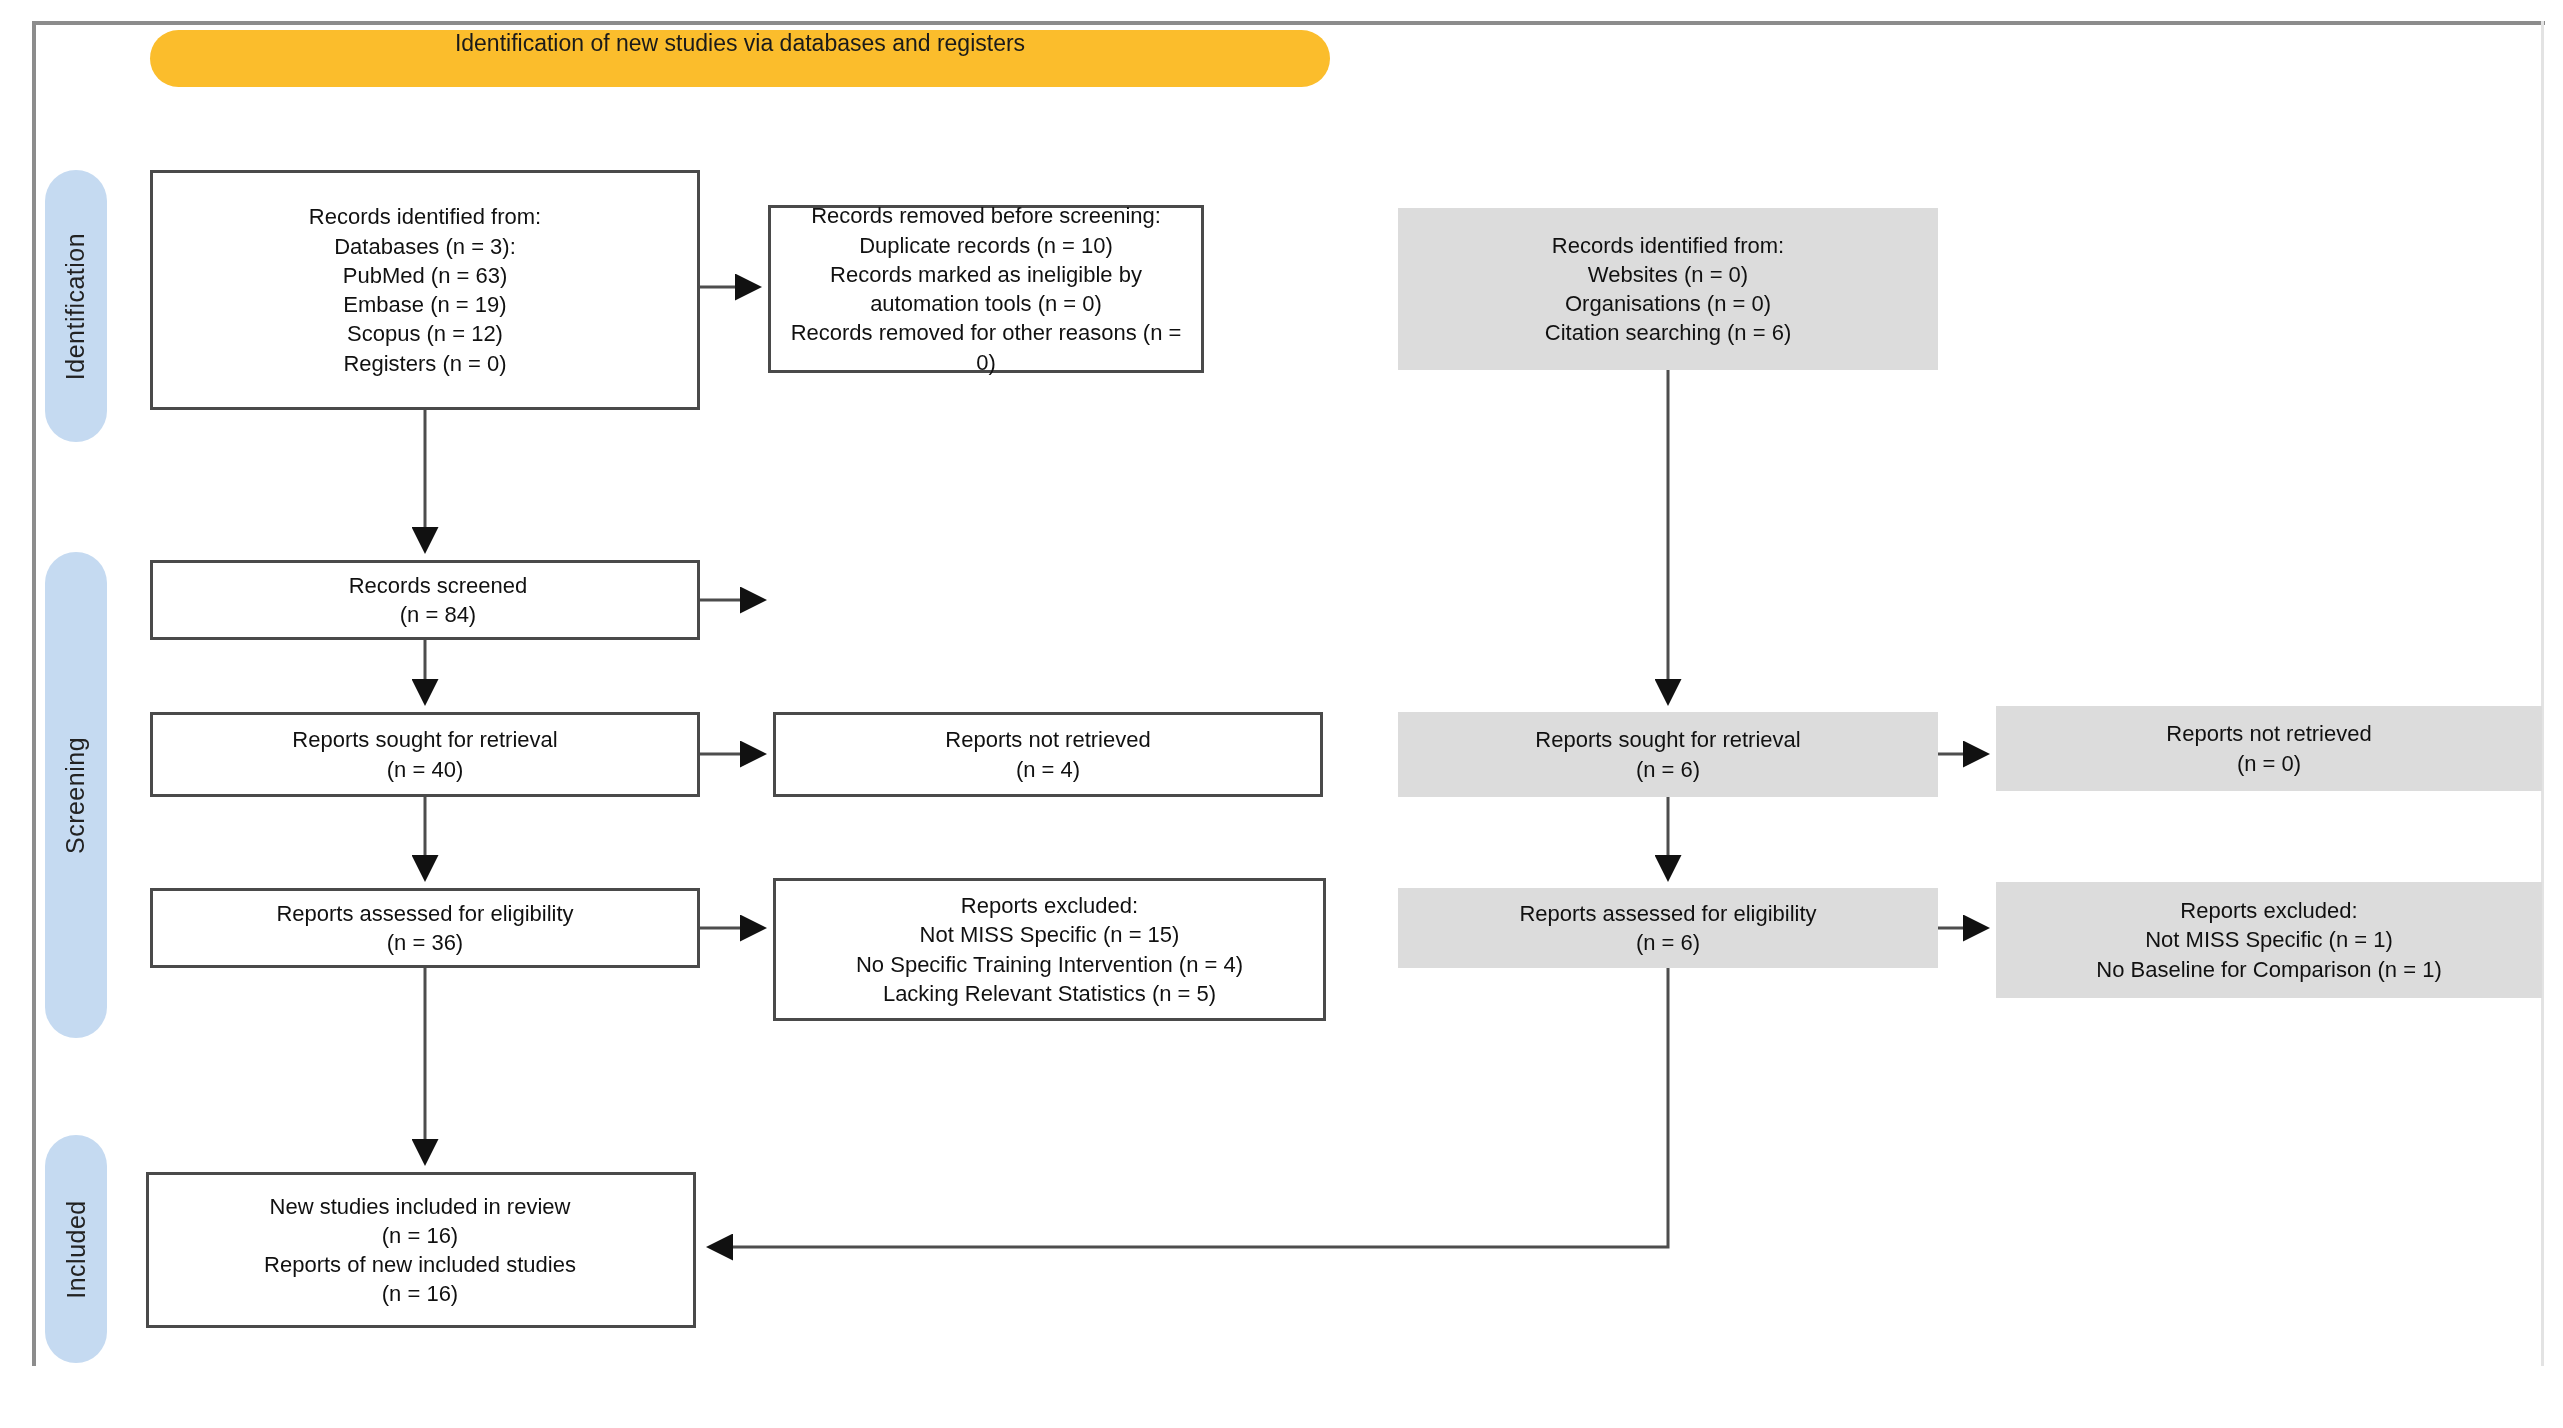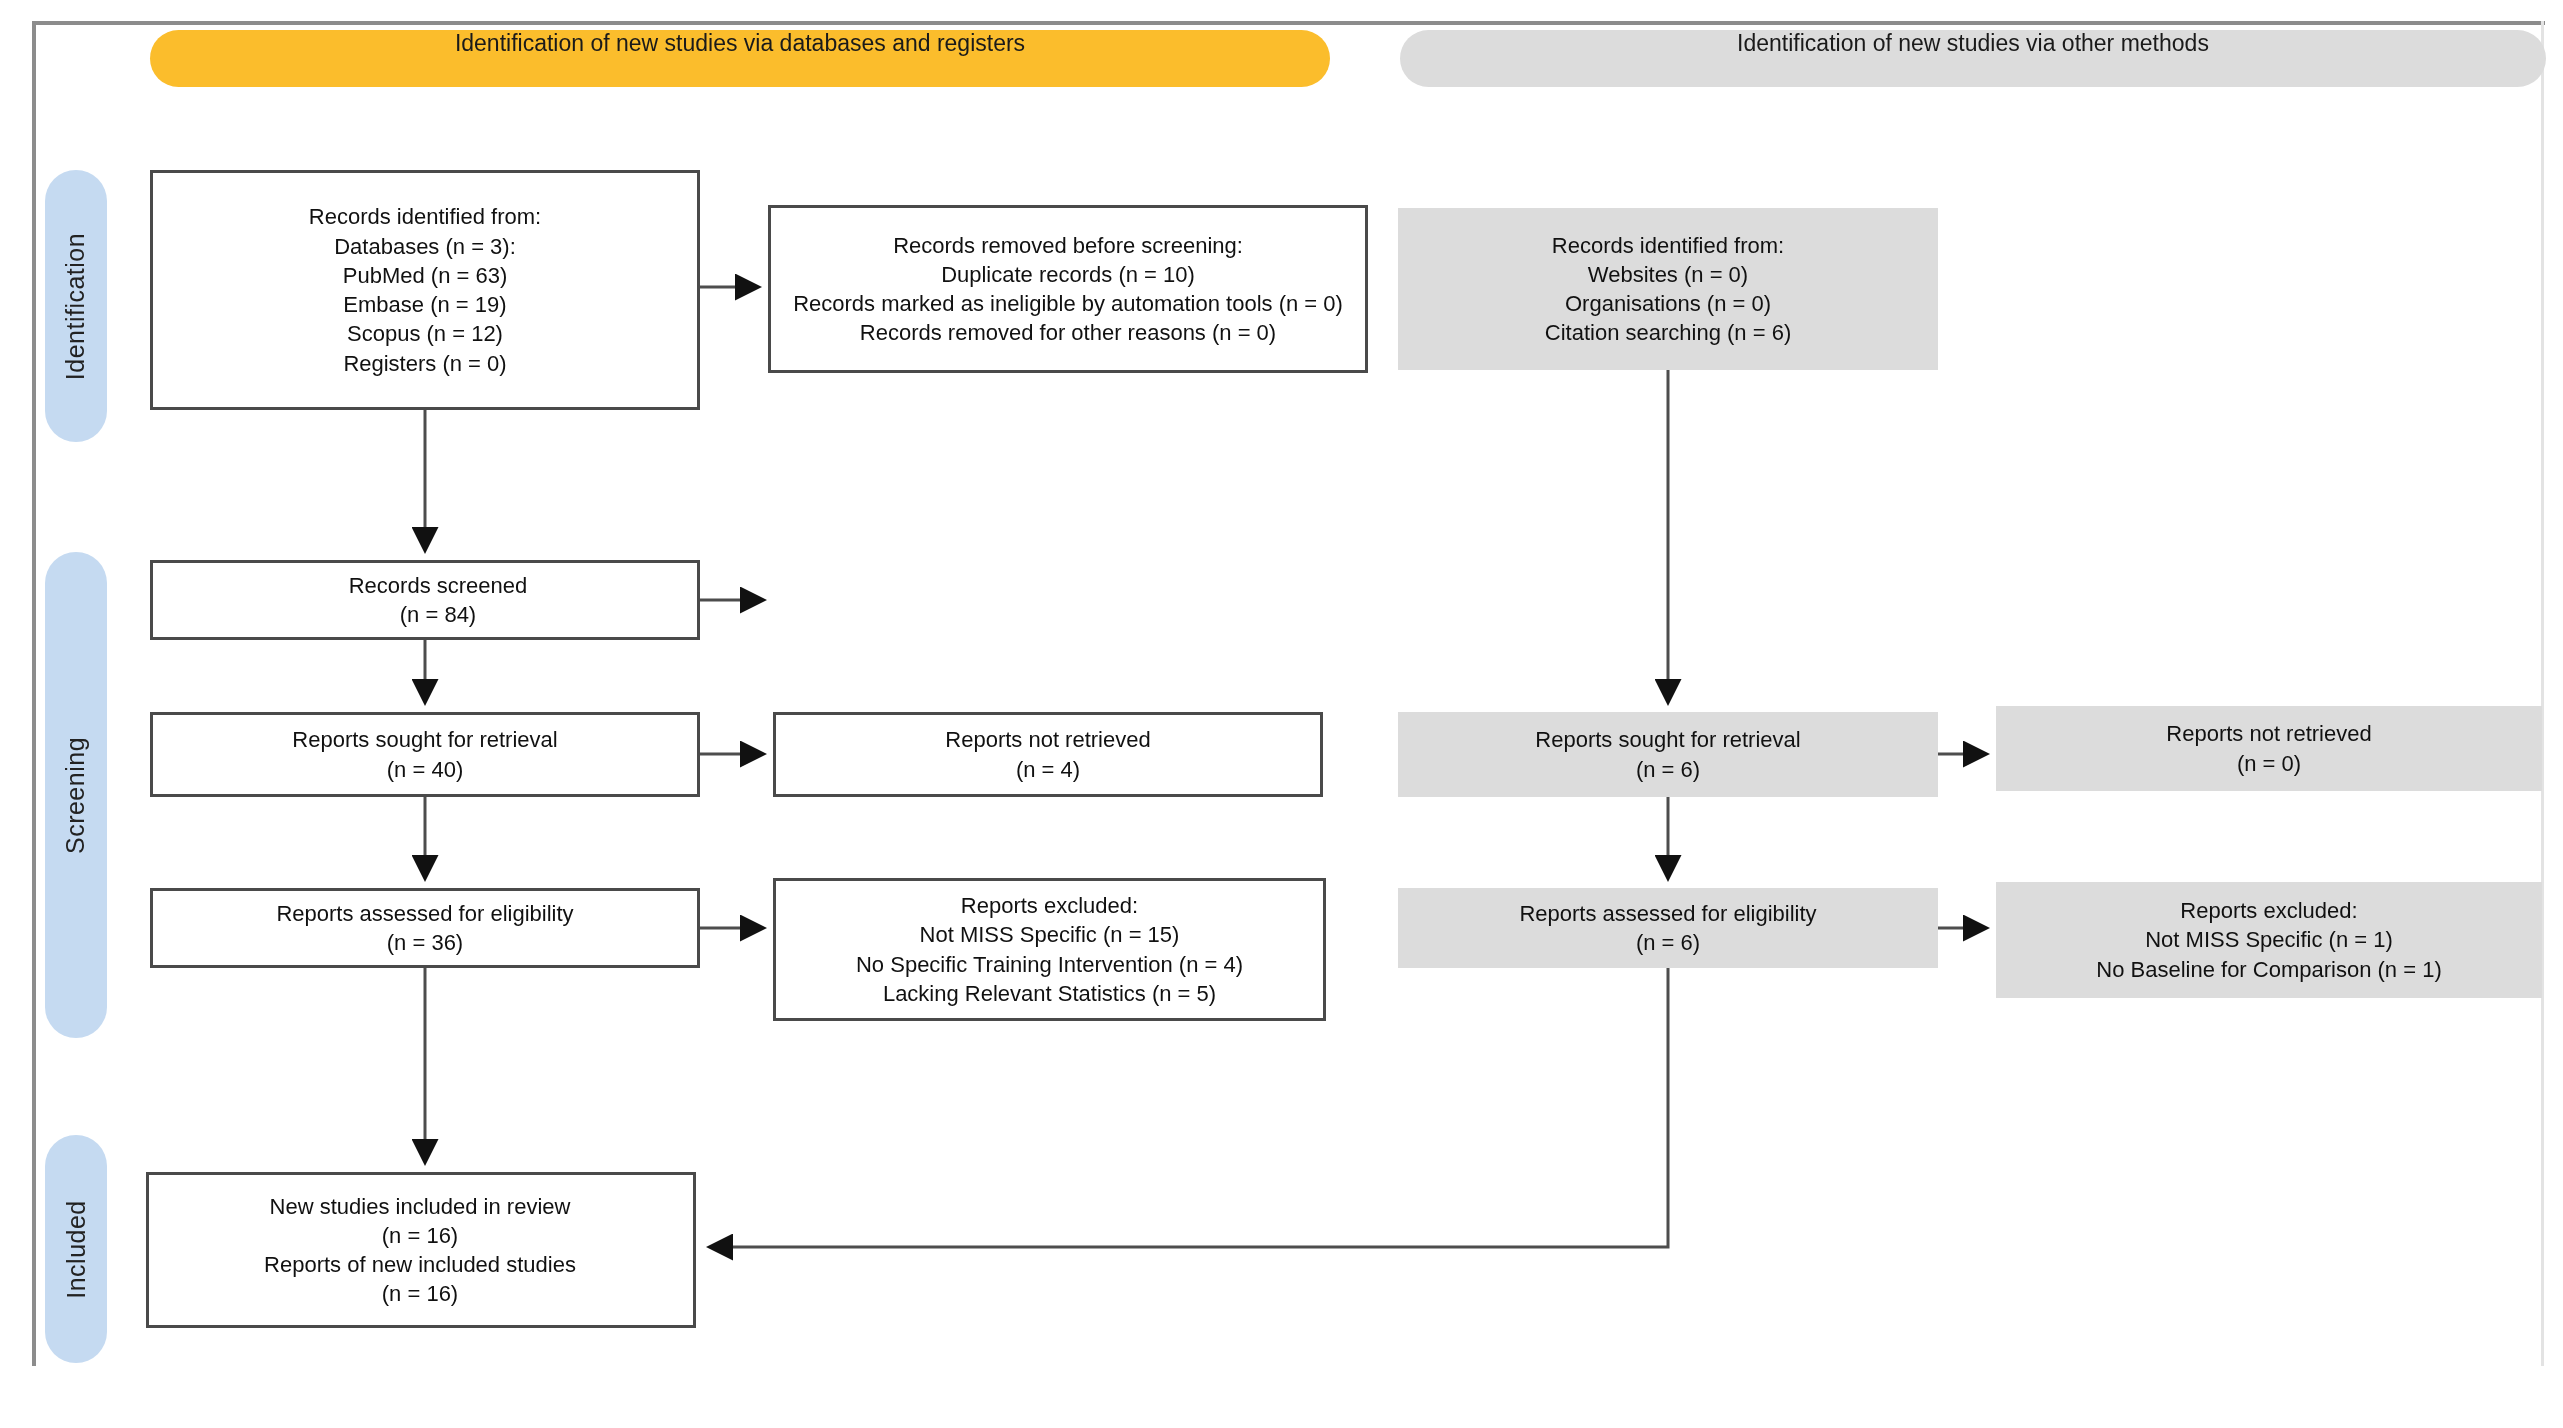--- a/index.html
+++ b/index.html
@@ -37,21 +37,21 @@
   .box-white{background:#ffffff;border:3px solid #4a4a4a;}
   .box-gray{background:#dcdcdc;border:none;}
   .box-text{
     white-space:pre-line;text-align:center;font-size:22px;line-height:1.33;color:#111;
   }
   .b1{left:150px;top:170px;width:550px;height:240px;}
   .b2{left:150px;top:560px;width:550px;height:80px;padding-left:40px;}
   .b3{left:150px;top:712px;width:550px;height:85px;}
   .b4{left:150px;top:888px;width:550px;height:80px;}
   .b5{left:146px;top:1172px;width:550px;height:156px;padding-left:12px;}
-  .c1{left:768px;top:205px;width:600px;height:168px;}
+  .c1{left:768px;top:205px;width:436px;height:168px;}
   .c2{left:773px;top:560px;width:550px;height:80px;}
   .c3{left:773px;top:712px;width:550px;height:85px;}
   .c4{left:773px;top:878px;width:553px;height:143px;}
   .d1{left:1398px;top:208px;width:540px;height:162px;}
   .d2{left:1398px;top:712px;width:540px;height:85px;}
   .d3{left:1398px;top:888px;width:540px;height:80px;}
   .e1{left:1996px;top:706px;width:546px;height:85px;}
   .e2{left:1996px;top:882px;width:546px;height:116px;}
   .arrows{position:absolute;left:0;top:0;pointer-events:none;}
 </style>
@@ -59,23 +59,20 @@
 <body>
 
 <div class="canvas">
 
   <div class="frame-top"></div>
   <div class="frame-left"></div>
   <div class="frame-right"></div>
 
   <div class="pill pill-yellow">
     <span>Identification of new studies via databases and registers</span>
-  </div>
-  <div class="pill pill-gray">
-    <span>Identification of new studies via other methods</span>
   </div>
 
   <div class="stage stage-identification">
     <span>Identification</span>
   </div>
   <div class="stage stage-screening">
     <span>Screening</span>
   </div>
   <div class="stage stage-included">
     <span>Included</span>

